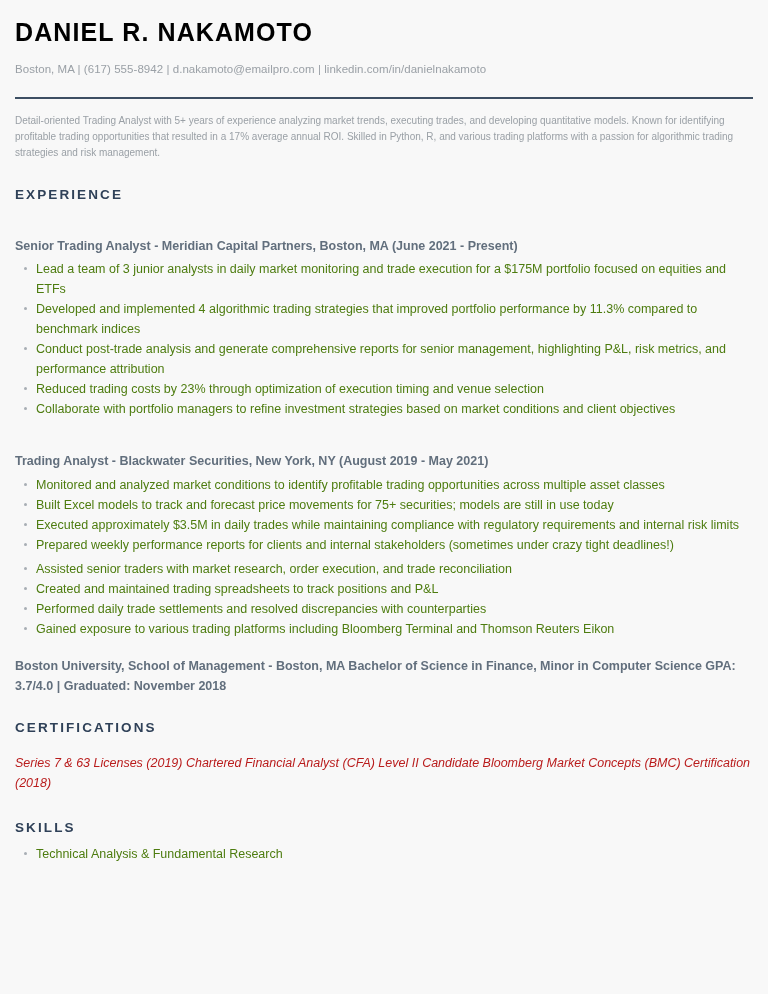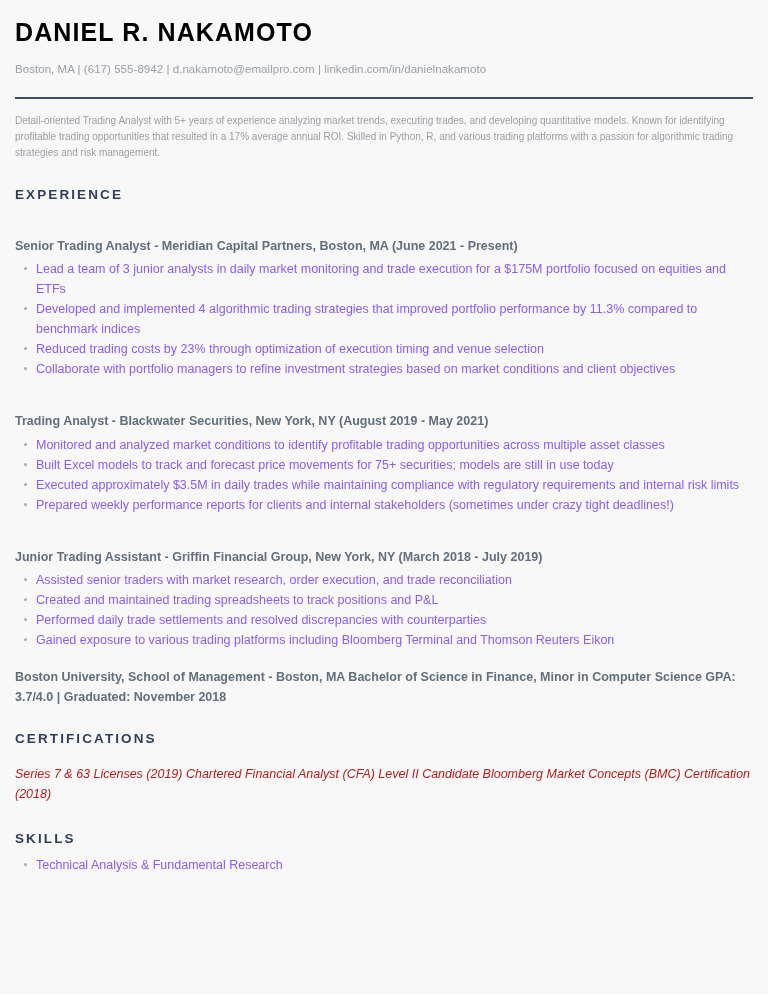--- a/index.html
+++ b/index.html
@@ -77,21 +77,21 @@
   }
   ul.bullets {
     list-style: none;
     margin: 4px 0 0 0;
     padding: 0;
   }
   ul.bullets li {
     position: relative;
     font-size: 12.5px;
     line-height: 1.6;
-    color: #8b5cf6;
+    color: #4d7c0f;
     padding: 0 0 0 21px;
     max-width: 740px;
   }
   ul.bullets li::before {
     content: "";
     position: absolute;
     left: 9px;
     top: 8px;
     width: 3px;
     height: 3px;
@@ -138,37 +138,37 @@
 
   <h2 class="section-heading section-experience">EXPERIENCE</h2>
 
   <div>
 
     <div class="job">
       <div class="job-title">Senior Trading Analyst - Meridian Capital Partners, Boston, MA (June 2021 - Present)</div>
       <ul class="bullets">
         <li>Lead a team of 3 junior analysts in daily market monitoring and trade execution for a $175M portfolio focused on equities and ETFs</li>
         <li>Developed and implemented 4 algorithmic trading strategies that improved portfolio performance by 11.3% compared to benchmark indices</li>
+        <li>Conduct post-trade analysis and generate comprehensive reports for senior management, highlighting P&amp;L, risk metrics, and performance attribution</li>
         <li>Reduced trading costs by 23% through optimization of execution timing and venue selection</li>
         <li>Collaborate with portfolio managers to refine investment strategies based on market conditions and client objectives</li>
       </ul>
     </div>
 
     <div class="job">
       <div class="job-title">Trading Analyst - Blackwater Securities, New York, NY (August 2019 - May 2021)</div>
       <ul class="bullets">
         <li>Monitored and analyzed market conditions to identify profitable trading opportunities across multiple asset classes</li>
         <li>Built Excel models to track and forecast price movements for 75+ securities; models are still in use today</li>
         <li>Executed approximately $3.5M in daily trades while maintaining compliance with regulatory requirements and internal risk limits</li>
         <li>Prepared weekly performance reports for clients and internal stakeholders (sometimes under crazy tight deadlines!)</li>
       </ul>
     </div>
 
     <div class="job">
-      <div class="job-title">Junior Trading Assistant - Griffin Financial Group, New York, NY (March 2018 - July 2019)</div>
       <ul class="bullets">
         <li>Assisted senior traders with market research, order execution, and trade reconciliation</li>
         <li>Created and maintained trading spreadsheets to track positions and P&amp;L</li>
         <li>Performed daily trade settlements and resolved discrepancies with counterparties</li>
         <li>Gained exposure to various trading platforms including Bloomberg Terminal and Thomson Reuters Eikon</li>
       </ul>
     </div>
 
   </div>
 

